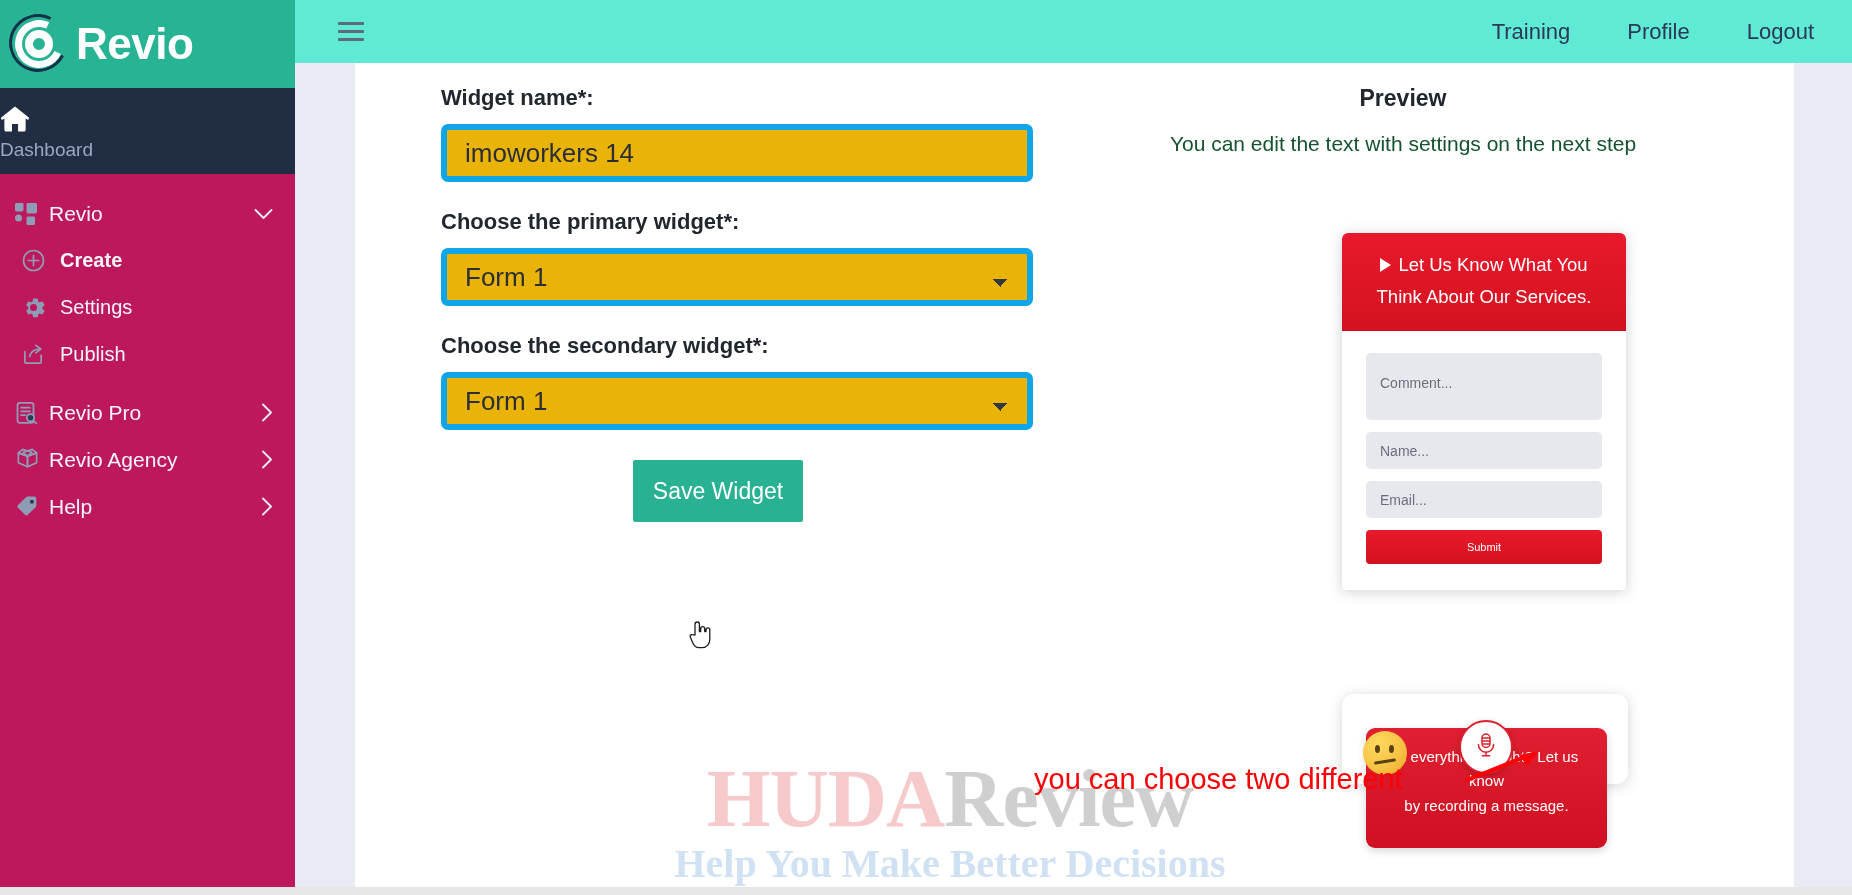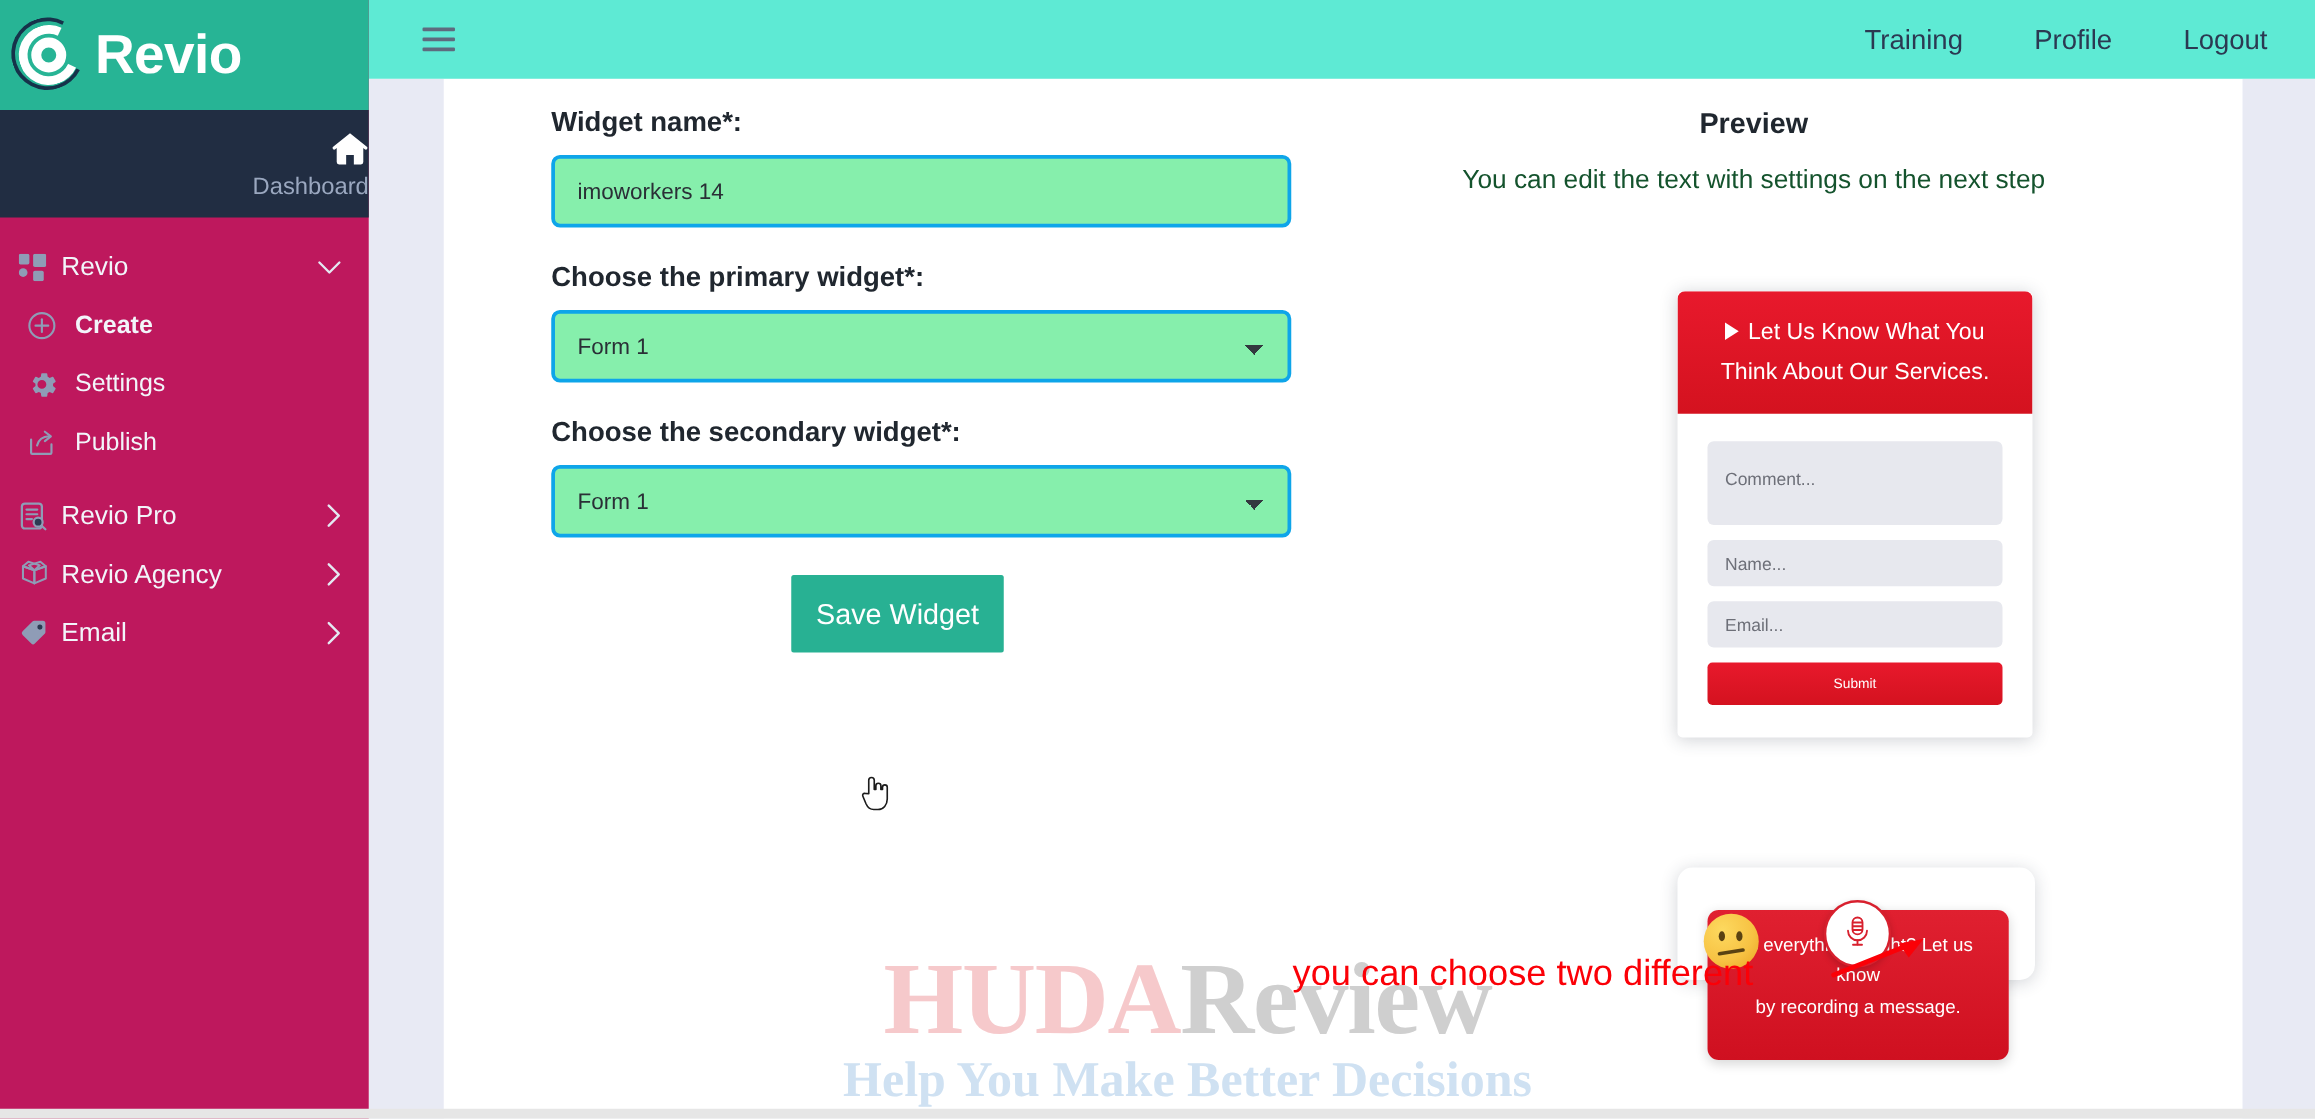--- a/index.html
+++ b/index.html
@@ -62,21 +62,21 @@
     font-size: 44px;
     font-weight: bold;
     letter-spacing: -0.5px;
     line-height: 1;
   }
 
   .dash-block {
     height: 86px;
     background: #212d42;
     display: flex; flex-direction: column;
-    align-items: flex-end; justify-content: center;
+    align-items: flex-start; justify-content: center;
     padding-top: 4px;
   }
   .dash-icon { color: #ffffff; line-height: 0; margin-bottom: 7px; }
   .dash-label {
     color: #9aa7bf; font-size: 19px;
   }
 
   .nav { padding-top: 16px; }
   .nav-row {
     display: flex; align-items: center;
@@ -143,24 +143,24 @@
   #form-col {
     position: absolute; left: 86px; top: 22px;
     width: 600px;
   }
   .f-label {
     font-size: 22px; font-weight: bold; color: #20272f;
     margin-bottom: 13px;
   }
   .f-input, .f-select {
     width: 592px; height: 58px;
-    border: 3px solid #0ea5e9; border-radius: 7px;
-    background: #86efac;
+    border: 6px solid #0ea5e9; border-radius: 7px;
+    background: #eab308;
     font-family: "Liberation Sans", sans-serif;
-    font-size: 18px; color: #2a2f36;
+    font-size: 26px; color: #2a2f36;
     padding: 0 18px;
     outline: none;
   }
   .f-select {
     -webkit-appearance: none; appearance: none;
     padding-right: 46px;
     background-image:
       linear-gradient(45deg, transparent 50%, #33383f 50%),
       linear-gradient(135deg, #33383f 50%, transparent 50%);
     background-position:
@@ -445,21 +445,21 @@
         </span>
       </div>
 
       <div class="nav-row">
         <span class="ico">
           <svg width="25" height="25" viewBox="0 0 26 26" fill="currentColor">
             <path d="M3.2 11.5 11.4 3.3a2.1 2.1 0 0 1 1.5-.6h7.2a2.1 2.1 0 0 1 2.1 2.1v7.2a2.1 2.1 0 0 1-.6 1.5l-8.2 8.2a2.1 2.1 0 0 1-3 0l-7.2-7.2a2.1 2.1 0 0 1 0-3z"></path>
             <circle cx="17.6" cy="8" r="2.1" fill="#2b3952"></circle>
           </svg>
         </span>
-        <span class="txt">Email</span>
+        <span class="txt">Help</span>
         <span class="chev">
           <svg width="12" height="19" viewBox="0 0 12 19" fill="none" stroke="currentColor" stroke-width="1.9" stroke-linecap="round" stroke-linejoin="round">
               <polyline points="2,1.5 10,9.5 2,17.5"></polyline>
             </svg>
         </span>
       </div>
 
     </nav>
   </aside>
 

